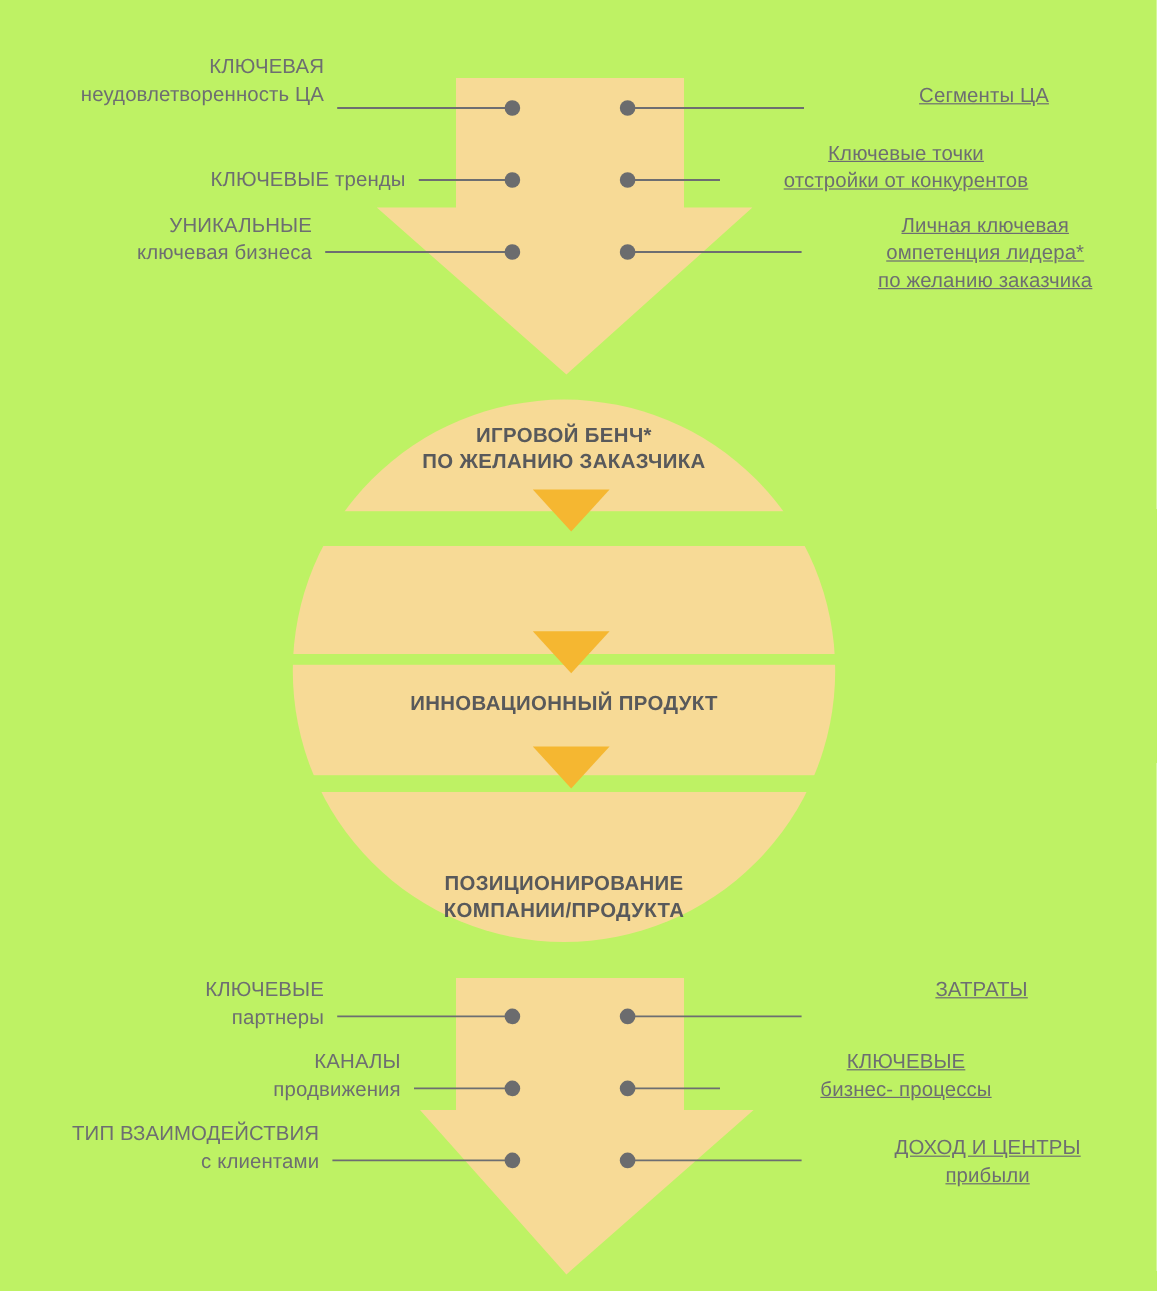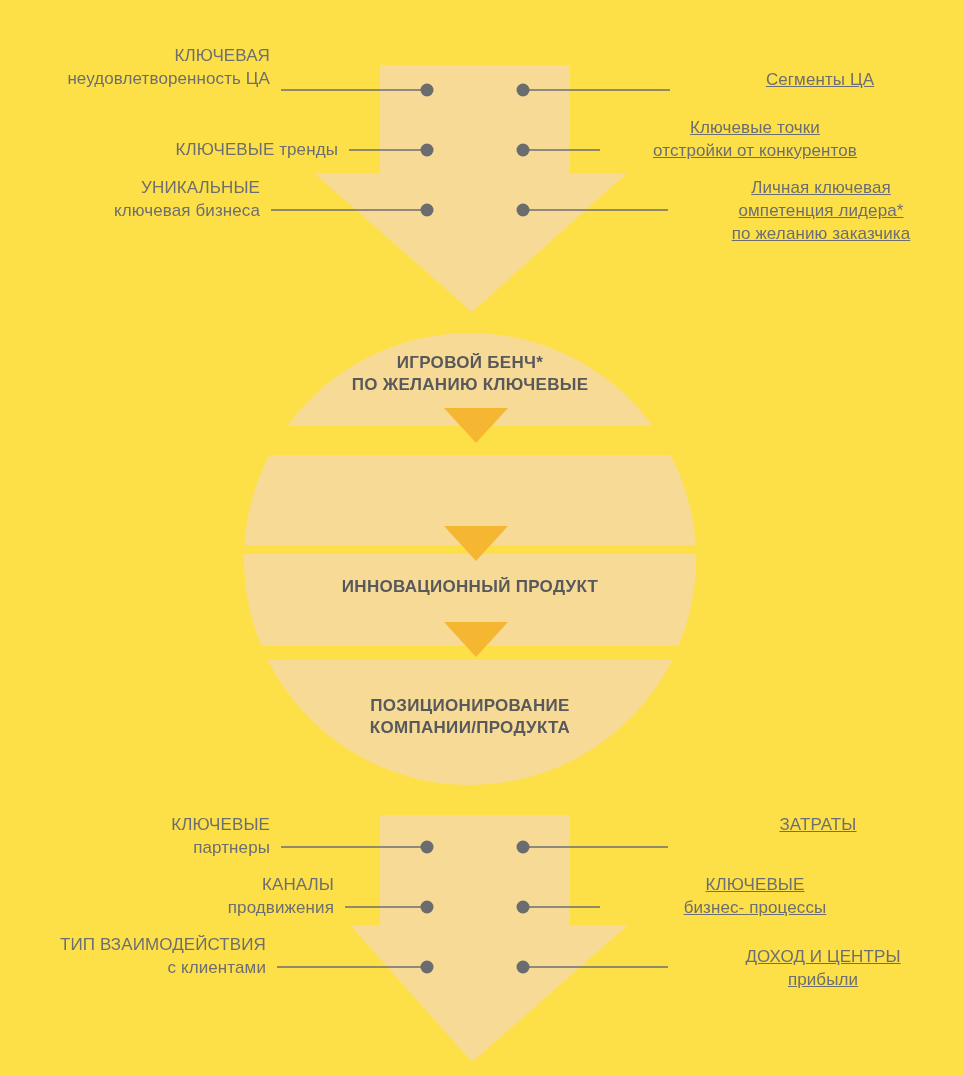--- a/index.html
+++ b/index.html
@@ -7,21 +7,21 @@
     padding: 0;
     background: #ffffff;
   }
   body {
     font-family: "Liberation Sans", "DejaVu Sans", sans-serif;
   }
   #stage {
     position: relative;
     width: 964px;
     height: 1076px;
-    background: #fde047;
+    background: #bef264;
     overflow: hidden;
   }
   #diagram-svg {
     position: absolute;
     left: 0;
     top: 0;
     width: 964px;
     height: 1076px;
   }
   .lbl {
@@ -132,26 +132,26 @@
   <div class="lbl lbl-right" style="left:680px; top:68px; width:280px;">Сегменты ЦА</div>
 
   <div class="lbl lbl-right" style="left:610px; top:116px; width:290px;">Ключевые точки
 отстройки от конкурентов</div>
 
   <div class="lbl lbl-right" style="left:676px; top:176px; width:290px;">Личная ключевая
 омпетенция лидера*
 по желанию заказчика</div>
 
   <div class="band-text" style="top:352px;">ИГРОВОЙ БЕНЧ*
-ПО ЖЕЛАНИЮ КЛЮЧЕВЫЕ</div>
+ПО ЖЕЛАНИЮ ЗАКАЗЧИКА</div>
 
 
   <div class="band-text" style="top:576px;">ИННОВАЦИОННЫЙ ПРОДУКТ</div>
 
-  <div class="band-text" style="top:695px;">ПОЗИЦИОНИРОВАНИЕ
+  <div class="band-text" style="top:726px;">ПОЗИЦИОНИРОВАНИЕ
 КОМПАНИИ/ПРОДУКТА</div>
 
   <div class="lbl lbl-left" style="right:694px; top:813px; width:260px;">КЛЮЧЕВЫЕ
 партнеры</div>
 
   <div class="lbl lbl-left" style="right:630px; top:873px; width:260px;">КАНАЛЫ
 продвижения</div>
 
   <div class="lbl lbl-left" style="right:698px; top:933px; width:300px;">ТИП ВЗАИМОДЕЙСТВИЯ
 с клиентами</div>

